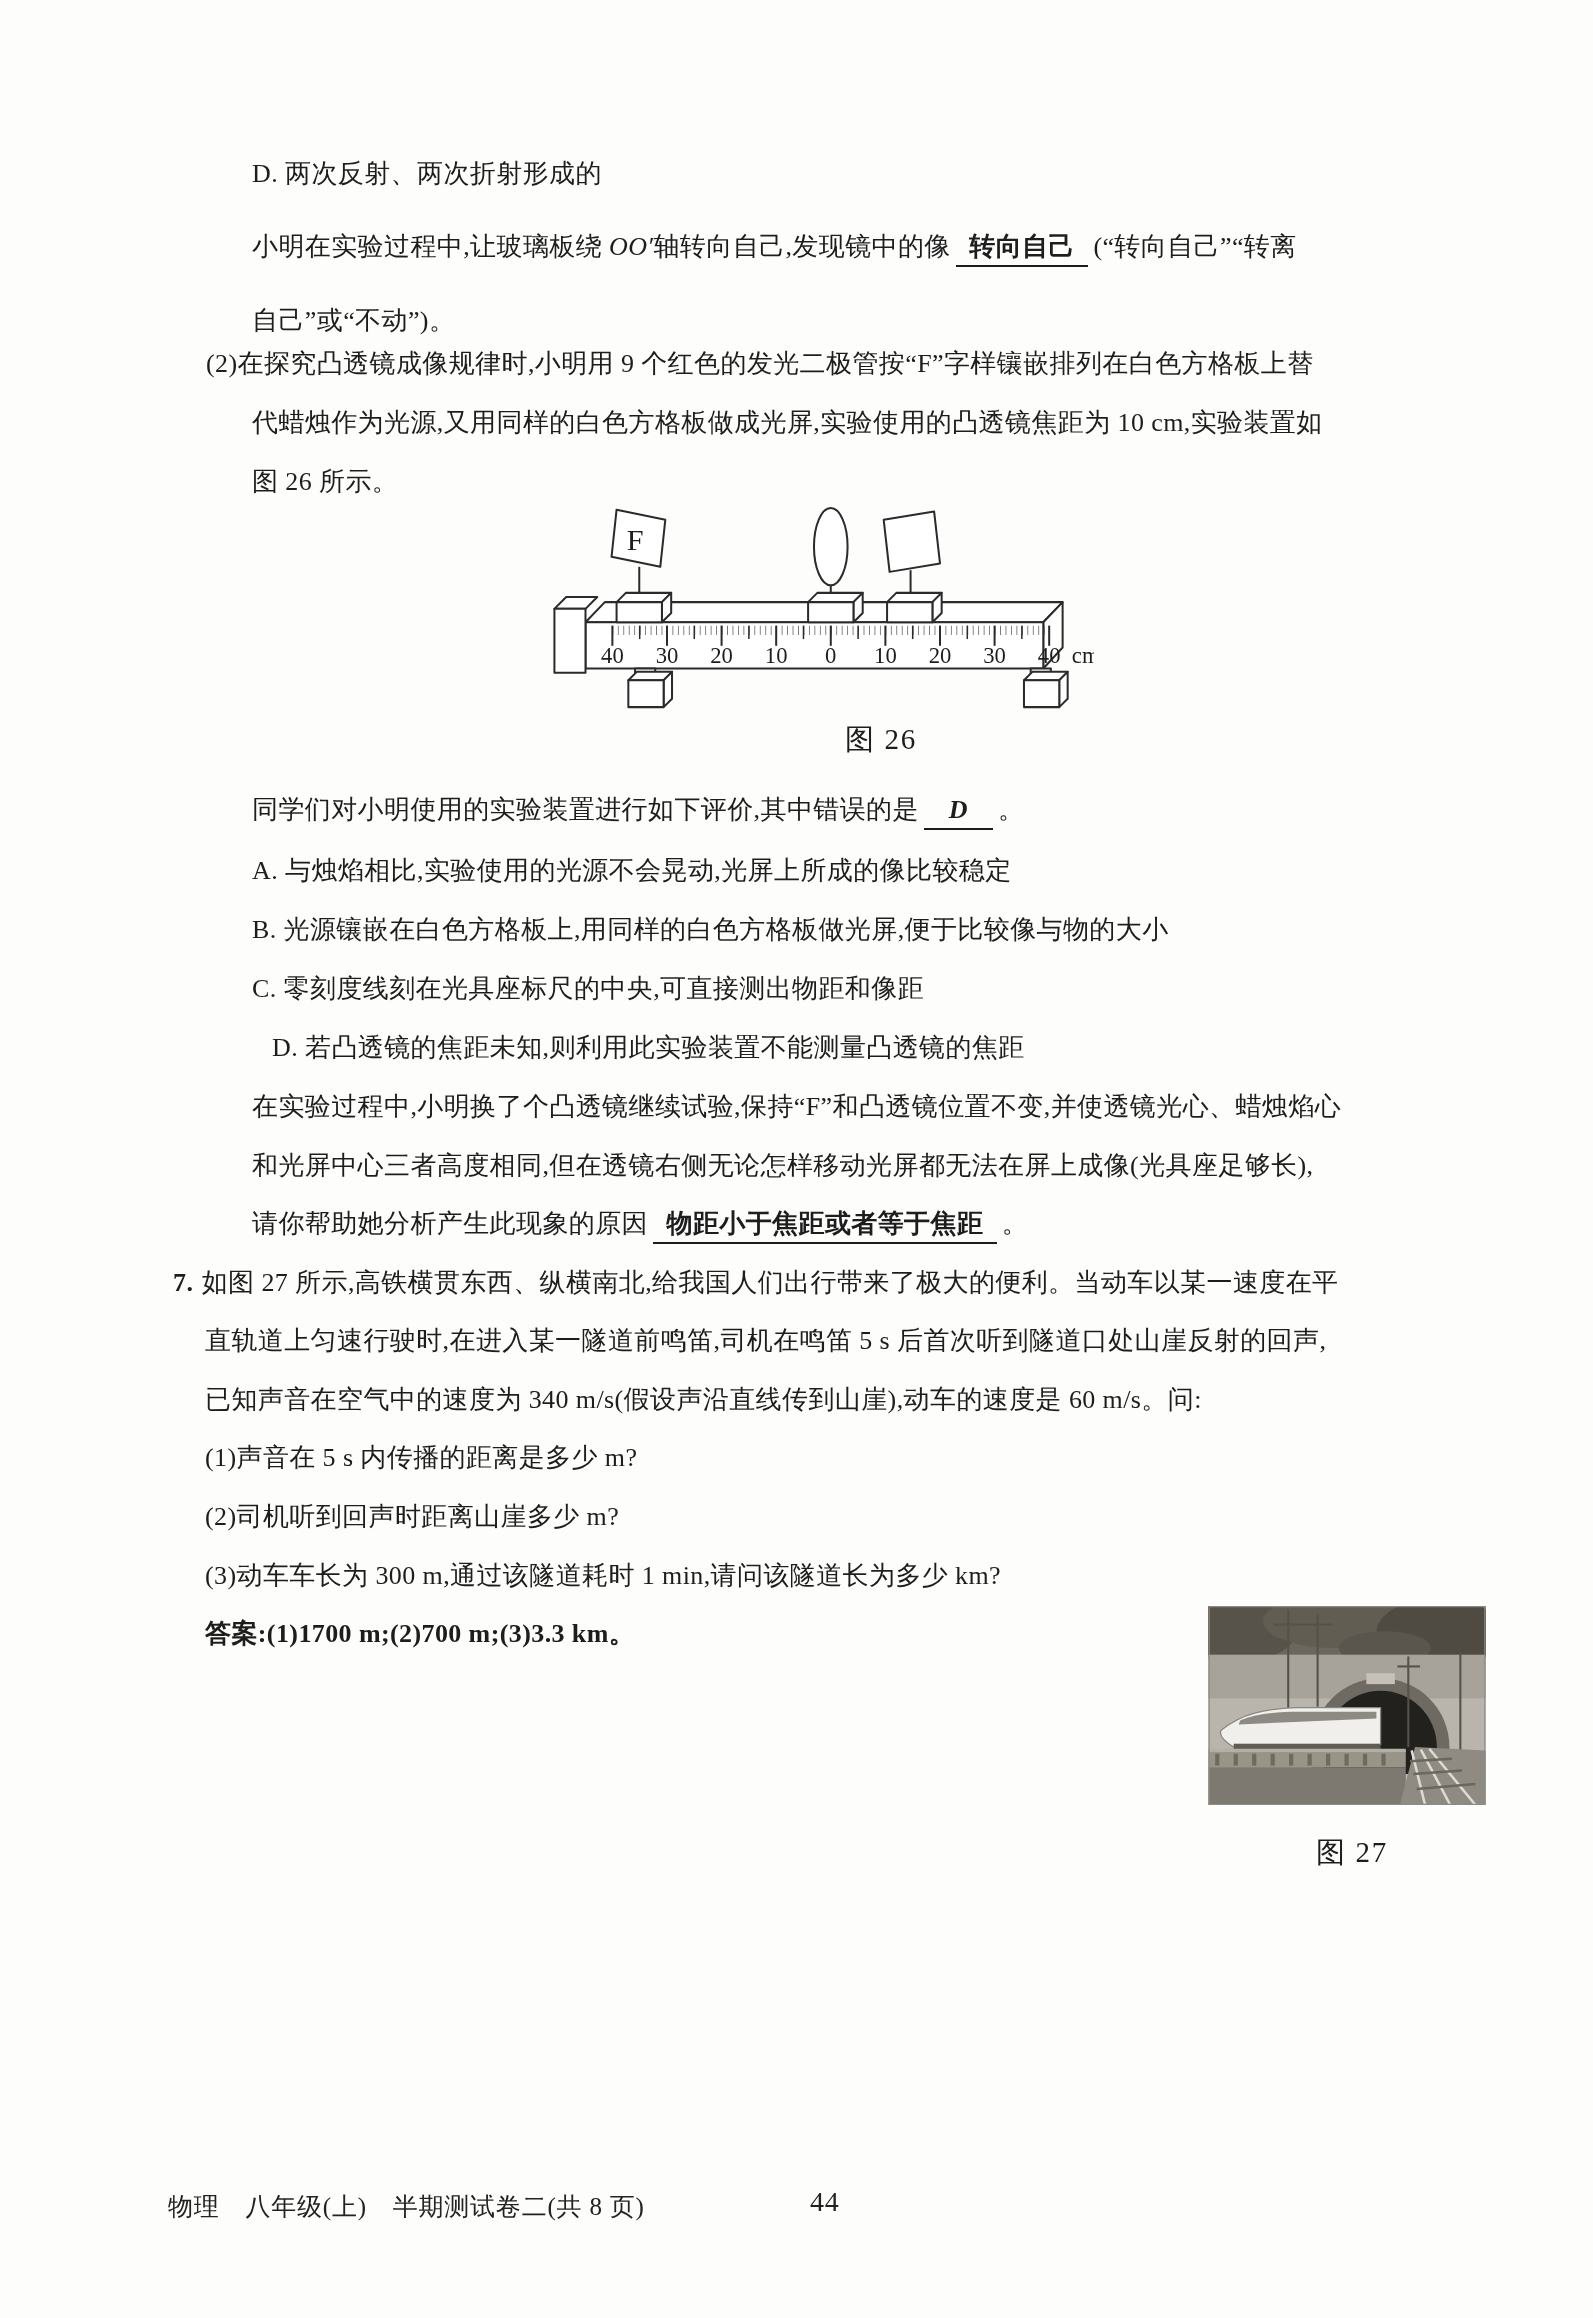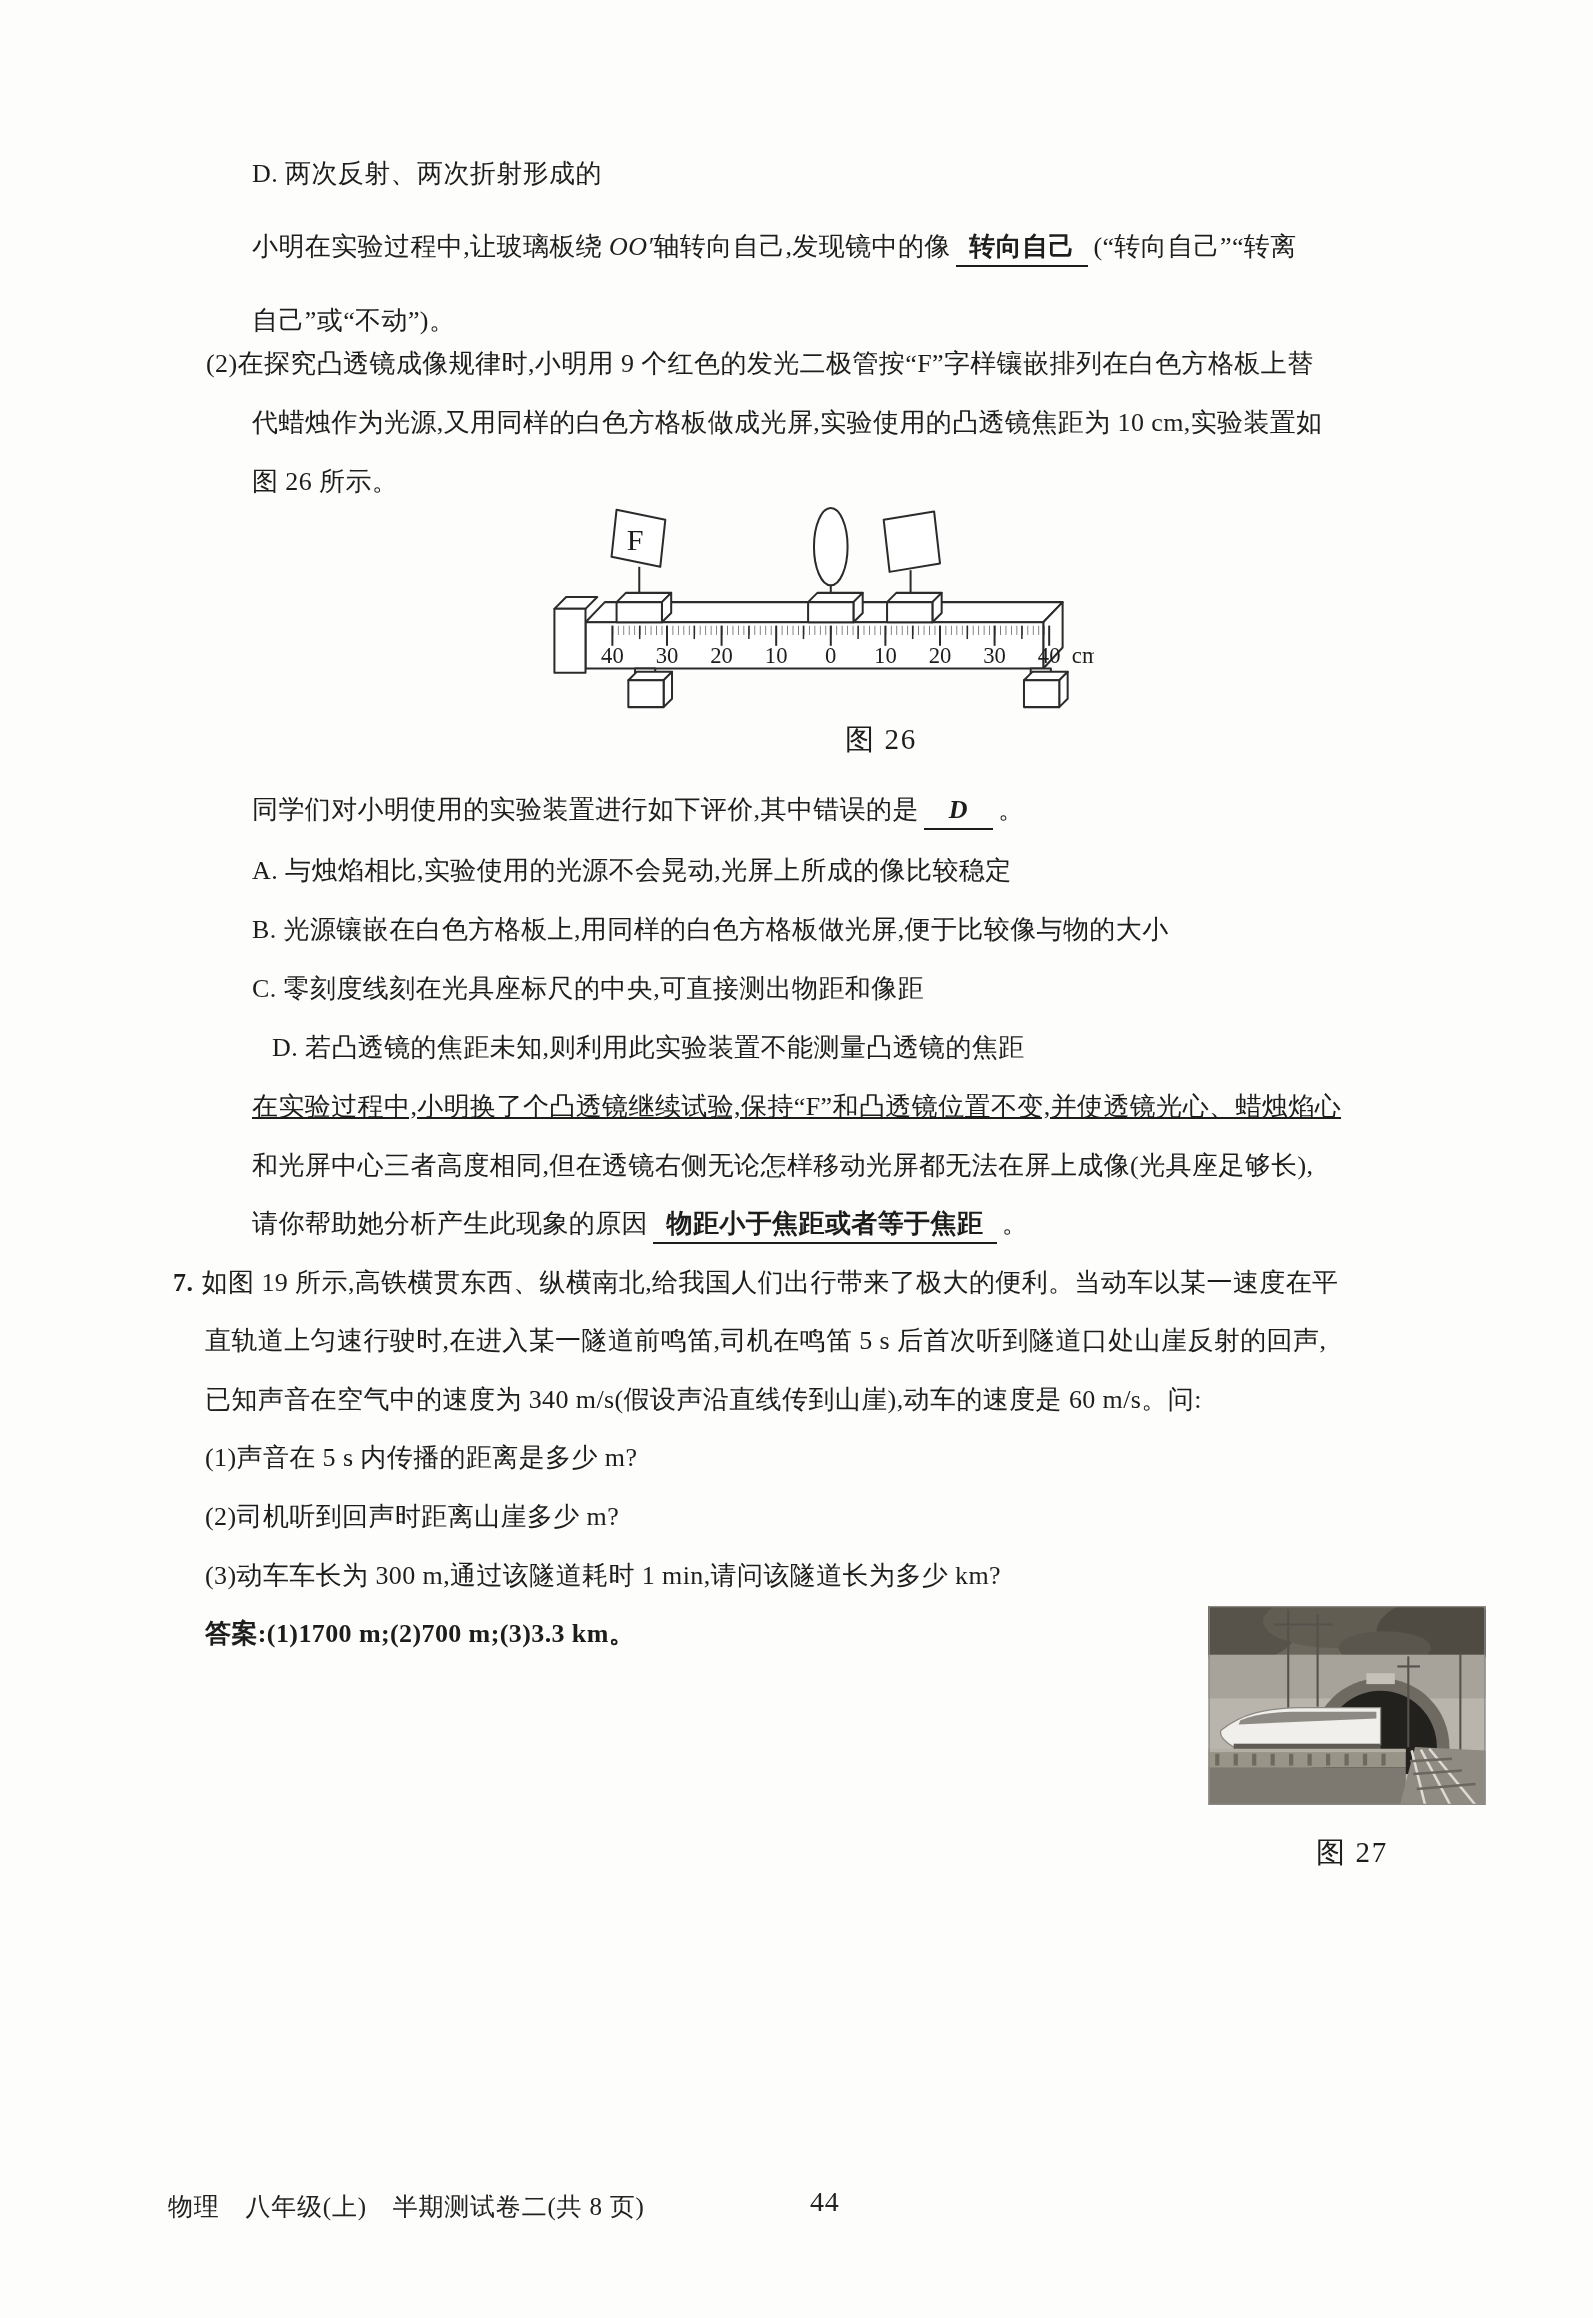--- a/index.html
+++ b/index.html
@@ -125,28 +125,28 @@
 </svg>
 <div class="caption" style="left:791px;top:720px;width:126px;">图 26</div>
 
 <div class="t" style="left:252px;top:789px;">
   <span>同学们对小明使用的实验装置进行如下评价,其中错误的是</span><span class="blank-d">D</span><span>。</span>
 </div>
 <div class="t" style="left:252px;top:850px;">A. 与烛焰相比,实验使用的光源不会晃动,光屏上所成的像比较稳定</div>
 <div class="t" style="left:252px;top:909px;">B. 光源镶嵌在白色方格板上,用同样的白色方格板做光屏,便于比较像与物的大小</div>
 <div class="t" style="left:252px;top:968px;">C. 零刻度线刻在光具座标尺的中央,可直接测出物距和像距</div>
 <div class="t" style="left:252px;top:1027px;margin-left:20px;">D. 若凸透镜的焦距未知,则利用此实验装置不能测量凸透镜的焦距</div>
-<div class="t" style="left:252px;top:1086px;text-decoration:underline;">在实验过程中,小明换了个凸透镜继续试验,保持“F”和凸透镜位置不变,并使透镜光心、蜡烛焰心</div>
+<div class="t" style="left:252px;top:1086px;">在实验过程中,小明换了个凸透镜继续试验,保持“F”和凸透镜位置不变,并使透镜光心、蜡烛焰心</div>
 <div class="t" style="left:252px;top:1145px;">和光屏中心三者高度相同,但在透镜右侧无论怎样移动光屏都无法在屏上成像(光具座足够长),</div>
 <div class="t" style="left:252px;top:1203px;">
   <span>请你帮助她分析产生此现象的原因</span><span class="blank-ans">物距小于焦距或者等于焦距</span><span>。</span>
 </div>
 
 <div class="t" style="left:173px;top:1262px;">
-  <span class="bold">7.</span><span style="margin-left:8.4px;">如图 19 所示,高铁横贯东西、纵横南北,给我国人们出行带来了极大的便利。当动车以某一速度在平</span>
+  <span class="bold">7.</span><span style="margin-left:8.4px;">如图 27 所示,高铁横贯东西、纵横南北,给我国人们出行带来了极大的便利。当动车以某一速度在平</span>
 </div>
 <div class="t" style="left:205px;top:1320px;">直轨道上匀速行驶时,在进入某一隧道前鸣笛,司机在鸣笛 5 s 后首次听到隧道口处山崖反射的回声,</div>
 <div class="t" style="left:205px;top:1379px;">已知声音在空气中的速度为 340 m/s(假设声沿直线传到山崖),动车的速度是 60 m/s。问:</div>
 <div class="t" style="left:205px;top:1437px;">(1)声音在 5 s 内传播的距离是多少 m?</div>
 <div class="t" style="left:205px;top:1496px;">(2)司机听到回声时距离山崖多少 m?</div>
 <div class="t" style="left:205px;top:1555px;">(3)动车车长为 300 m,通过该隧道耗时 1 min,请问该隧道长为多少 km?</div>
 <div class="t" style="left:205px;top:1613px;">
   <span class="bold">答案:</span><span class="bold">(1)1700 m;(2)700 m;(3)3.3 km。</span>
 </div>
 

